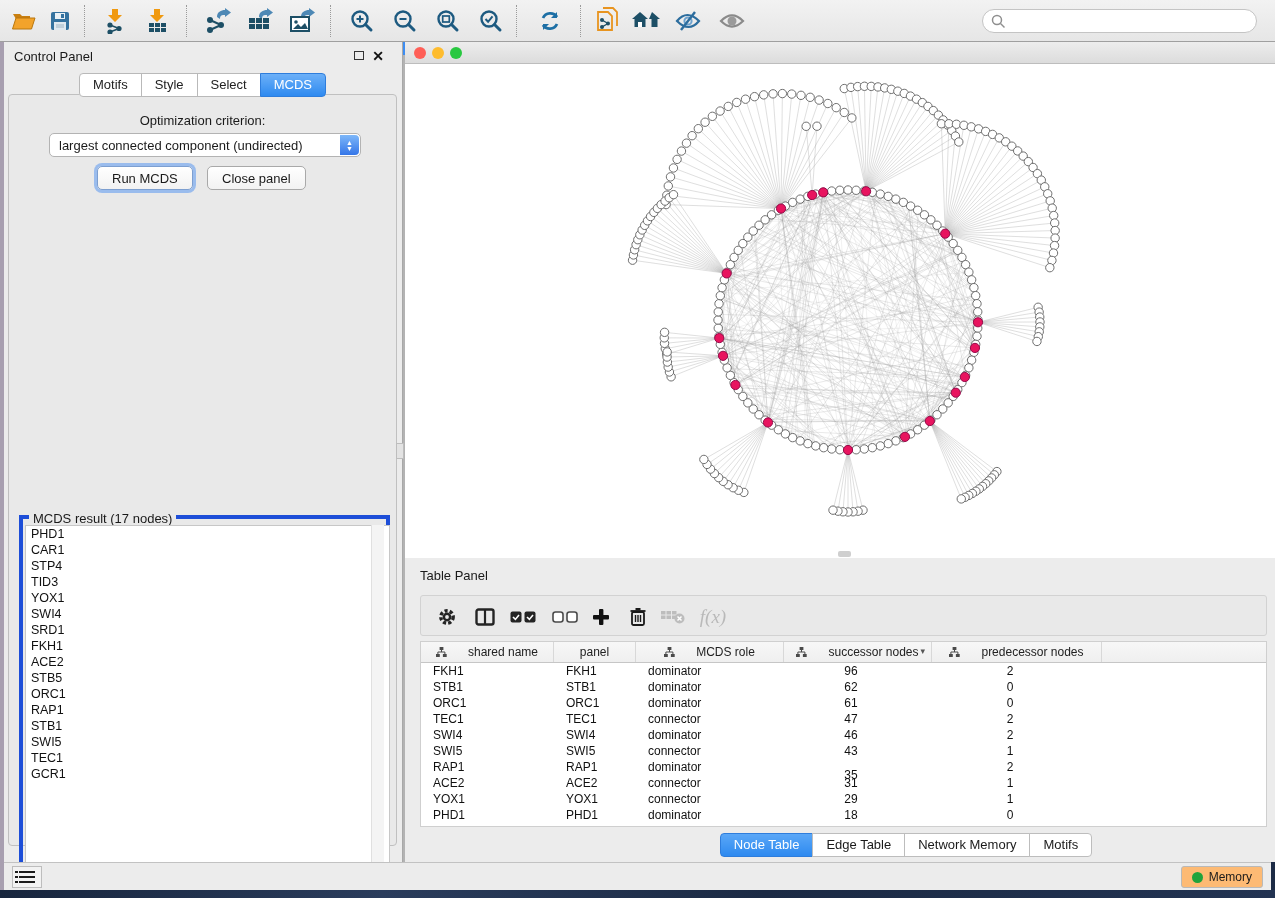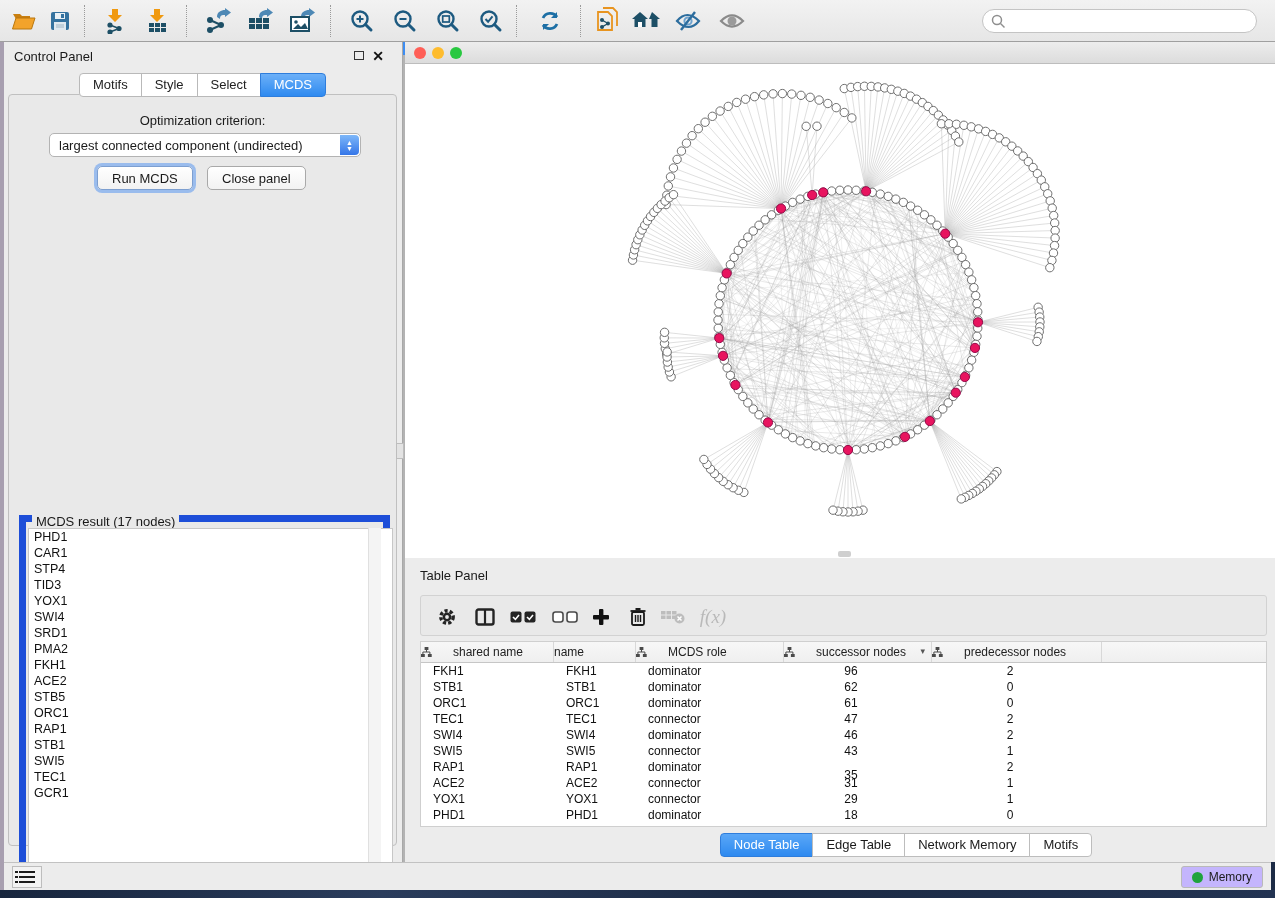--- a/index.html
+++ b/index.html
@@ -31,21 +31,21 @@
   .tab.active { background:linear-gradient(#6cb0f8,#2e8af0); border-color:#2e7ddc; color:#fff; }
   #cp-content { position:absolute; left:4px; top:52px; width:389px; height:752px; background:#e9e9e9; border:1px solid #c0c0c0; border-radius:4px; }
   #opt-label { position:absolute; left:0; top:18px; width:100%; text-align:center; font-size:13px; }
   #criterion-select { position:absolute; left:40px; top:38px; width:312px; height:24px; background:#fff; border:1px solid #b3b3b3; border-radius:5px; display:flex; align-items:center; }
   #criterion-value { padding-left:9px; font-size:13px; white-space:nowrap; }
   #criterion-stepper { position:absolute; right:1px; top:1px; width:19px; height:20px; border-radius:0 4px 4px 0; background:linear-gradient(#7db7f9,#3576e8); display:flex; flex-direction:column; align-items:center; justify-content:center; gap:1px; }
   #criterion-stepper span { color:#fff; font-size:7px; line-height:5px; }
   .cp-btn { position:absolute; top:71px; height:24px; background:linear-gradient(#ffffff,#f2f2f2); border:1px solid #a9a9a9; border-radius:5px; font-size:13px; display:flex; align-items:center; justify-content:center; padding:0 14px; }
   #run-btn { left:88px; box-shadow:0 0 0 3px rgba(112,164,240,.65); border-color:#7d9fd0;text-align:right; }
   #closepanel-btn { left:198px; }
-  #result-group { position:absolute; left:10px; top:420px; width:371px; height:366px; border:7px solid #1d4ed8; }
+  #result-group { position:absolute; left:10px; top:420px; width:371px; height:366px; border:4px solid #1d4ed8; }
   #result-title { position:absolute; left:6px; top:-8px; background:#e9e9e9; padding:0 4px; font-size:13px; }
   #result-list { position:absolute; left:2px; top:6px; width:365px; height:356px; background:#fff; border:1px solid #c7c7c7; overflow:hidden; }
   .result-item { padding-left:5px; font-size:12.5px; line-height:16px; color:#111; }
   #result-scroll { position:absolute; right:2px; top:6px; width:13px; height:356px; background:#f4f4f4; border-left:1px solid #e0e0e0; }
 
   
   #v-splitter { left:403px; top:42px; width:2px; height:820px; background:#b3b3b3; }
   #splitter-handle { left:396px; top:443px; width:8px; height:16px; background:#e3e3e3; border:1px solid #bdbdbd; }
   #blue-sliver { left:403px; top:42px; width:3px; height:13px; background:#3d8df2; }
 
@@ -57,38 +57,38 @@
   #net-hthumb { left:838px; top:551px; width:13px; height:6px; background:#cfcfcf; border-radius:2px; }
 
   
   #table-panel { left:405px; top:558px; width:1003px; height:304px; background:#ececec; }
   #tp-title { position:absolute; left:15px; top:10px; font-size:13px; }
   #tp-toolbar { position:absolute; left:15px; top:37px; width:847px; height:41px; background:#e9e9e9; border:1px solid #d2d2d2; border-radius:3px; }
   .tpt-btn { position:absolute; top:7px; width:28px; height:27px; display:flex; align-items:center; justify-content:center; }
   #fx-label { font-family:"Liberation Serif", serif; font-style:italic; font-size:19px; color:#b9b9b9; }
   #node-table { position:absolute; left:15px; top:83px; width:847px; height:186px; background:#fff; border:1px solid #cfcfcf; overflow:hidden; }
   #tbl-header { display:flex; height:21px; background:linear-gradient(#f7f7f7,#efefef); border-bottom:1px solid #c6c6c6; }
-  .th { display:flex; align-items:center; gap:21px; border-right:1px solid #d8d8d8; font-size:12px; color:#222; position:relative; }
+  .th { display:flex; align-items:center; justify-content:center; gap:21px; border-right:1px solid #d8d8d8; font-size:12px; color:#222; position:relative; }
   .th .chev { font-size:9px; color:#555; position:absolute; right:6px; top:4px; }
   .tr { display:flex; height:16px; align-items:center; }
   .td { font-size:12px; color:#111; white-space:nowrap; }
   .td.left { padding-left:12px; text-align:left; }
   .td.right { padding-right:14px; text-align:center; }
   #tbl-vscroll { position:absolute; right:1px; top:84px; width:13px; height:184px; background:#fafafa; border-left:1px solid #dcdcdc; }
   #tbl-vthumb { position:absolute; left:1.5px; top:22px; width:9px; height:96px; background:#c1c1c1; border-radius:5px; }
   #tp-tabs { position:absolute; left:0; top:275px; width:100%; display:flex; justify-content:center; }
   .tp-tab { padding:3px 13px 4px; background:#fff; border:1px solid #bdbdbd; margin-left:-1px; font-size:13px; }
   .tp-tab.first { border-radius:4px 0 0 4px; }
   .tp-tab.last { border-radius:0 4px 4px 0; }
   .tp-tab.active { background:linear-gradient(#5aa7f7,#2e8af0); border-color:#2e7ddc; color:#fff; }
 
   
   #status-bar { left:4px; top:862px; width:1267px; height:28px; background:#ececec; border-top:1px solid #c2c2c2; }
   #menu-btn { position:absolute; left:8px; top:3px; width:30px; height:22px; background:#f2f2f2; border:1px solid #bdbdbd; display:flex; align-items:center; justify-content:center; }
-  #memory-btn { position:absolute; right:8px; top:3px; height:22px; background:#c4b5fd; border:1px solid #b9b9b9; border-radius:3px; display:flex; align-items:center; gap:6px; padding:0 10px; font-size:12px; }
+  #memory-btn { position:absolute; right:8px; top:3px; height:22px; background:#fdba74; border:1px solid #b9b9b9; border-radius:3px; display:flex; align-items:center; gap:6px; padding:0 10px; font-size:12px; }
   #memory-dot { width:11px; height:11px; border-radius:50%; }
   .hamb { display:flex; flex-direction:column; gap:2.5px; }
   .hamb i { display:block; width:16px; height:2.5px; background:#1a1a1a; position:relative; }
   .hamb i::before { content:""; position:absolute; left:-4px; top:0; width:2.5px; height:2.5px; background:#1a1a1a; }
 </style>
 </head>
 <body>
 
 <div class="abs" id="left-strip"></div>
 <div class="abs" id="bottom-strip"></div>
@@ -270,21 +270,20 @@
     <div id="result-group">
       <div id="result-title">MCDS result (17 nodes)</div>
       <div id="result-list">
           <div class="result-item">PHD1</div>
           <div class="result-item">CAR1</div>
           <div class="result-item">STP4</div>
           <div class="result-item">TID3</div>
           <div class="result-item">YOX1</div>
           <div class="result-item">SWI4</div>
           <div class="result-item">SRD1</div>
-          <div class="result-item">PMA2</div>
           <div class="result-item">FKH1</div>
           <div class="result-item">ACE2</div>
           <div class="result-item">STB5</div>
           <div class="result-item">ORC1</div>
           <div class="result-item">RAP1</div>
           <div class="result-item">STB1</div>
           <div class="result-item">SWI5</div>
           <div class="result-item">TEC1</div>
           <div class="result-item">GCR1</div>
         </div>
@@ -1136,21 +1135,21 @@
             <svg width="11" height="11" viewBox="0 0 11 11">
               <rect x="3.6" y="0" width="3.8" height="3" fill="#4a4a4a"></rect>
               <rect x="0" y="7" width="3.8" height="3" fill="#4a4a4a"></rect>
               <rect x="6.9" y="7" width="3.8" height="3" fill="#4a4a4a"></rect>
               <path d="M5.5 3 v2 M1.9 7 v-2 h7 v2" stroke="#4a4a4a" fill="none"></path>
             </svg>
           </span>
           <span>shared name</span>
         </div>
         <div class="th" style="width: 82px;">
-          <span>name</span>
+          <span>panel</span>
         </div>
         <div class="th" style="width: 148px;">
           <span style="display: flex; align-items: center;">
             <svg width="11" height="11" viewBox="0 0 11 11">
               <rect x="3.6" y="0" width="3.8" height="3" fill="#4a4a4a"></rect>
               <rect x="0" y="7" width="3.8" height="3" fill="#4a4a4a"></rect>
               <rect x="6.9" y="7" width="3.8" height="3" fill="#4a4a4a"></rect>
               <path d="M5.5 3 v2 M1.9 7 v-2 h7 v2" stroke="#4a4a4a" fill="none"></path>
             </svg>
           </span>

